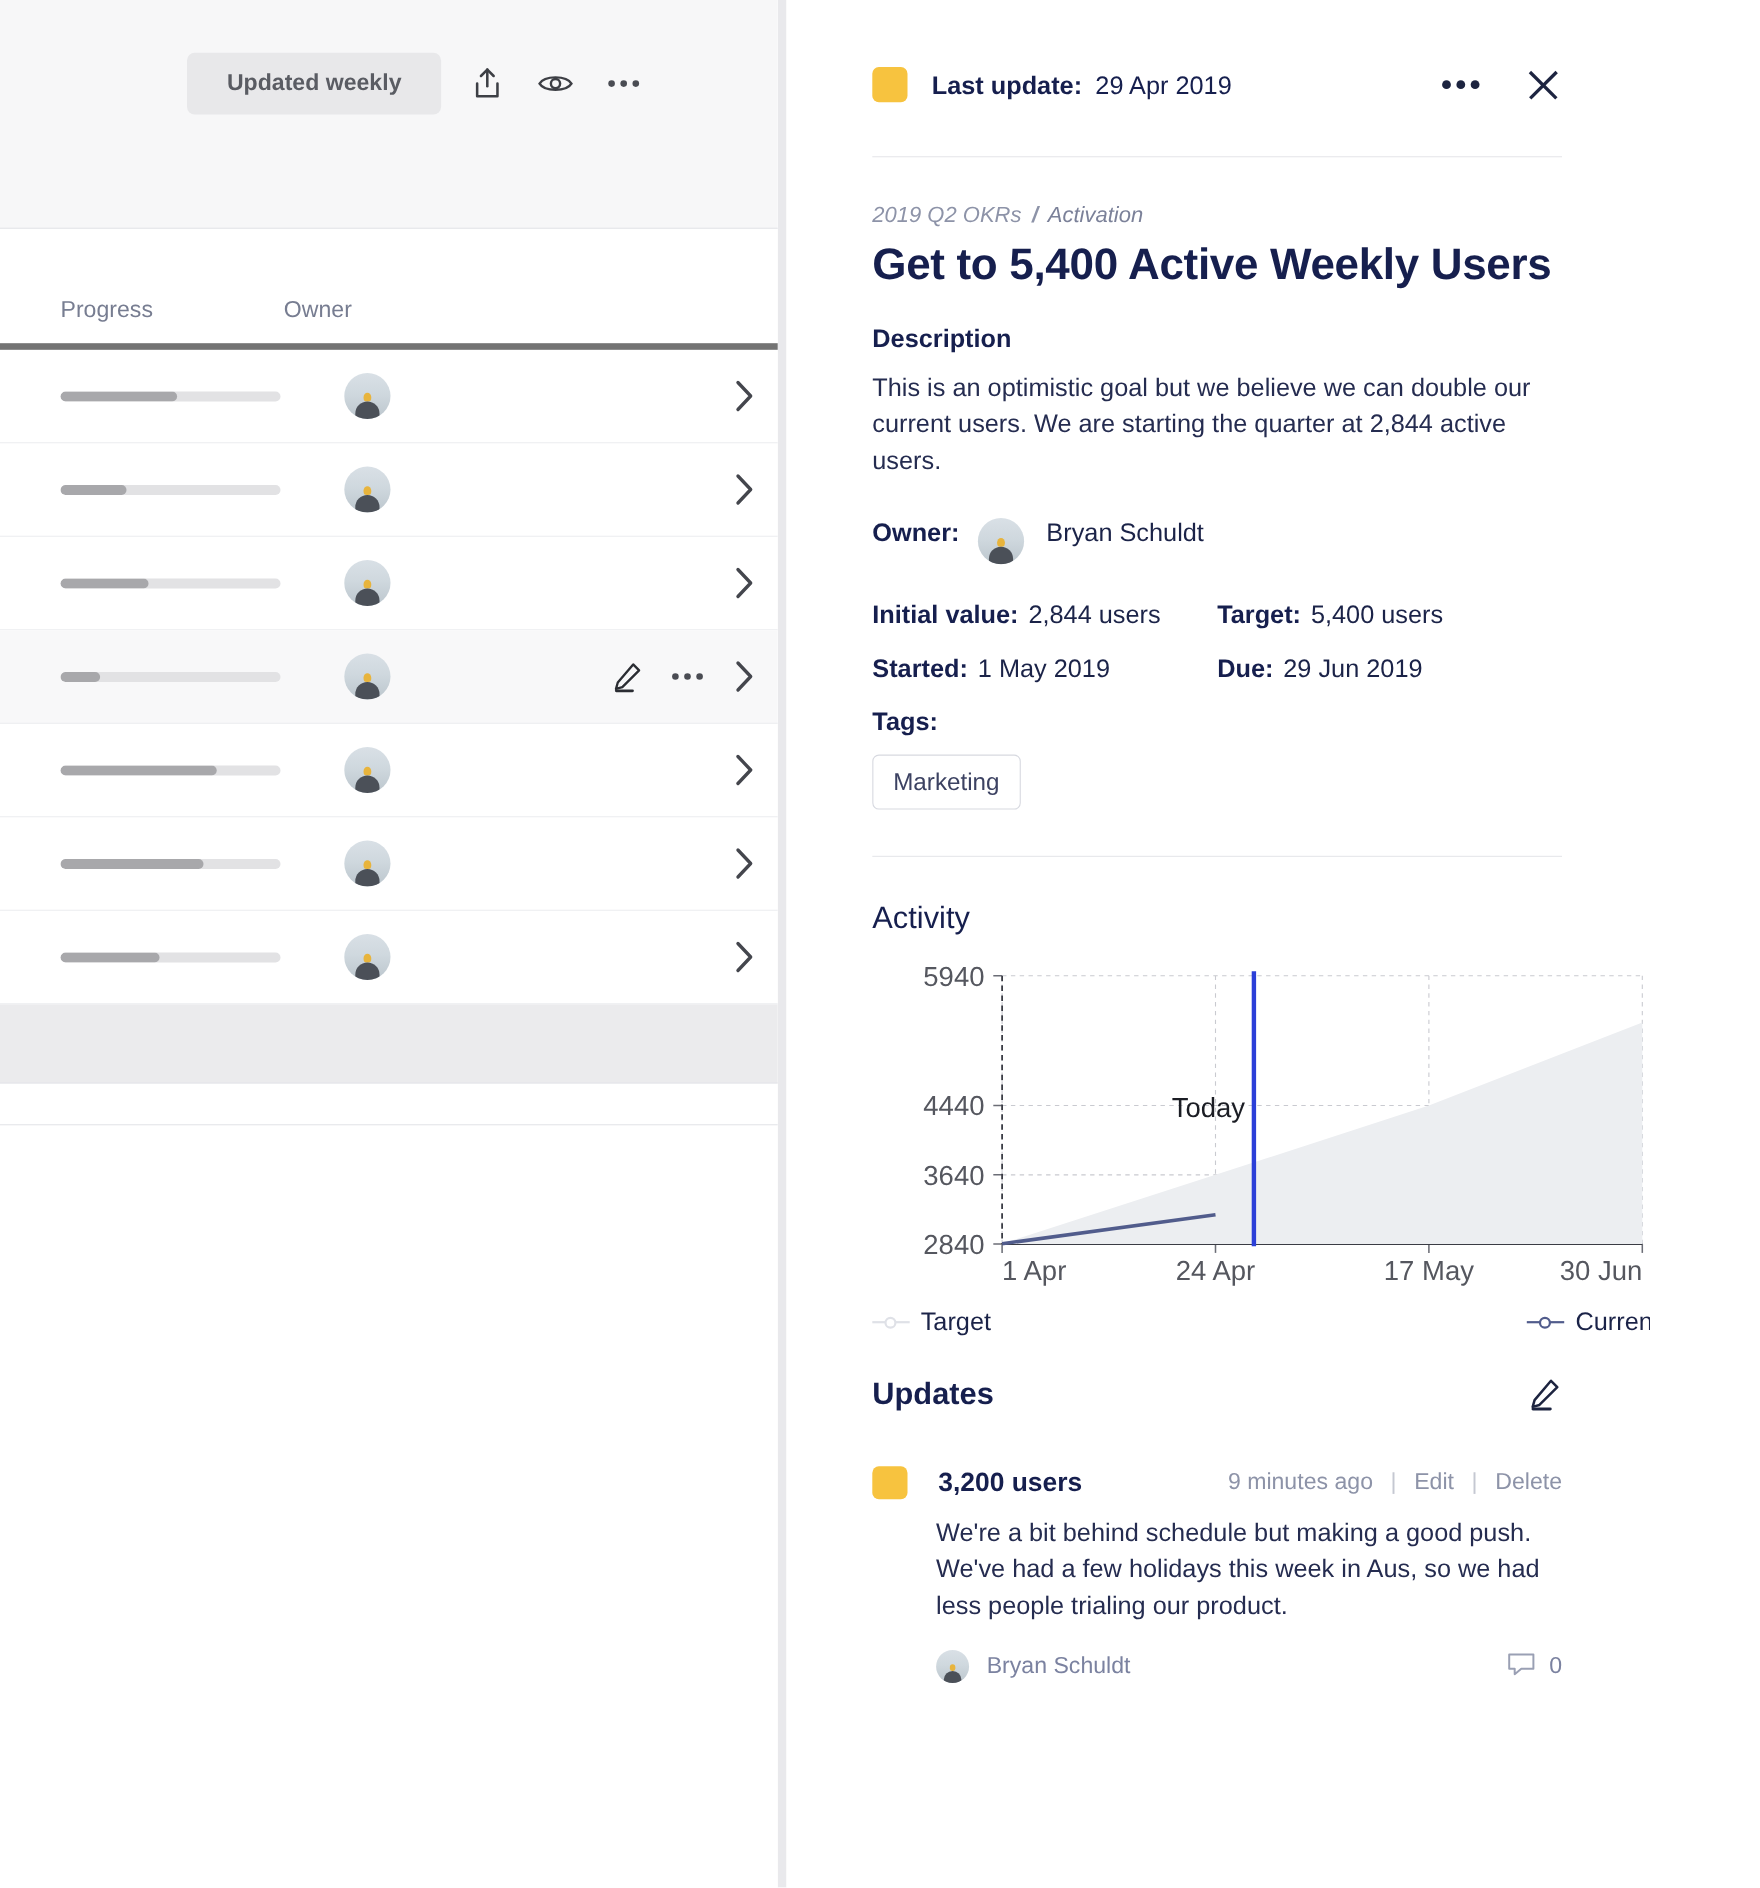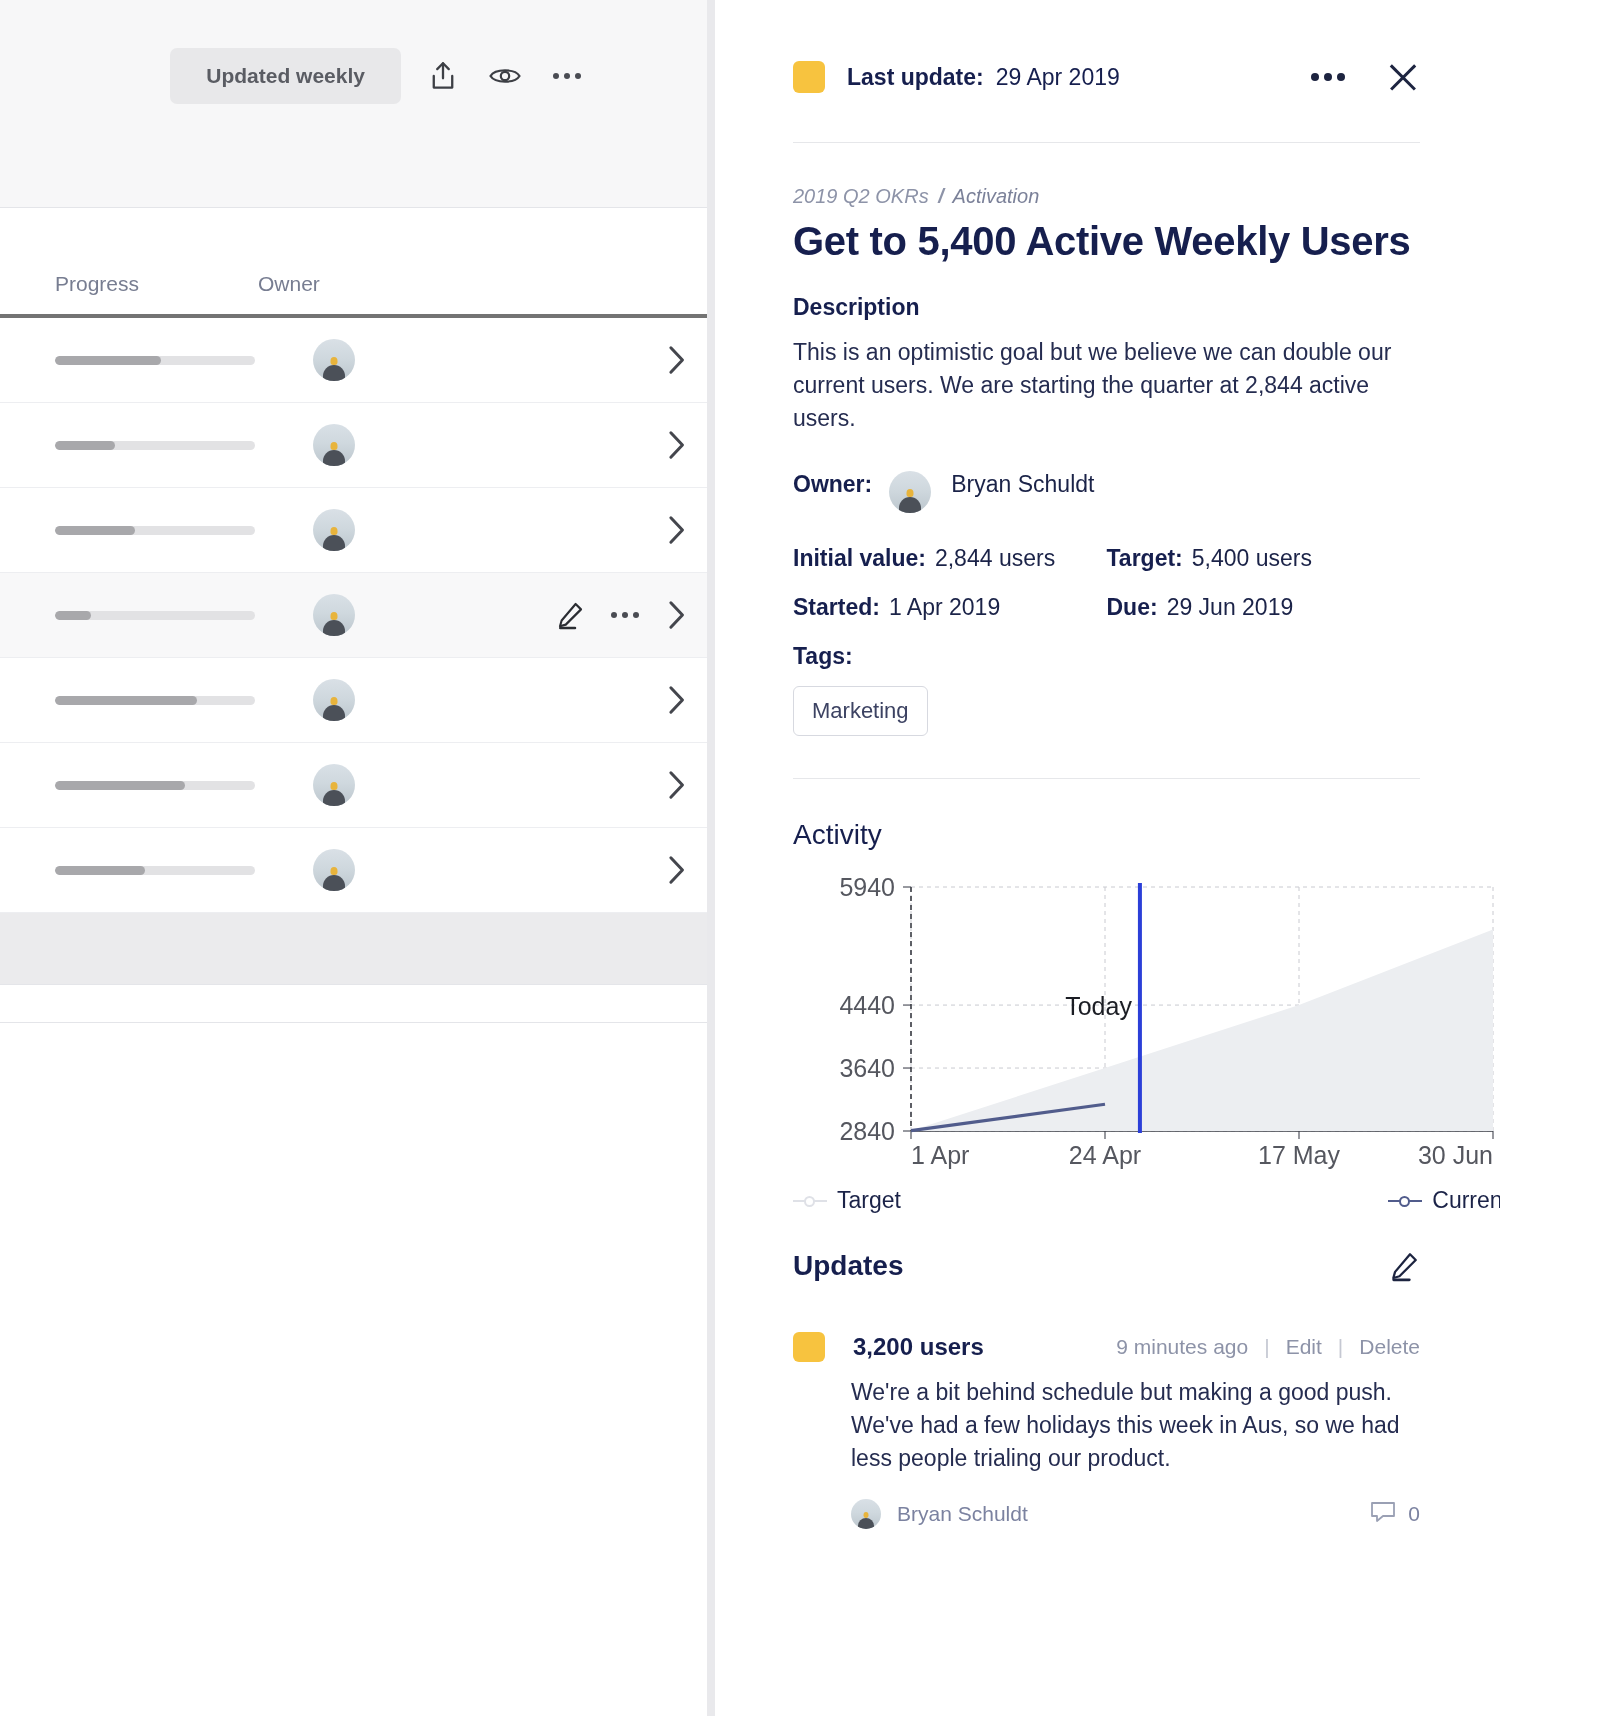--- a/index.html
+++ b/index.html
@@ -50,21 +50,21 @@
   }
   .dots-h { display: flex; gap: 5px; align-items: center; }
   .dots-h i { width: 6px; height: 6px; border-radius: 50%; background: #4a4c53; display:block; }
 
   
   .tbl { width: 707px; }
   .tbl-head {
     height: 110px;
     display: flex; align-items: flex-end;
     padding: 0 0 18px 0;
-    border-bottom: 4px solid #737373;
+    border-bottom: 6px solid #737373;
   }
   .col-progress { width: 258px; padding-left: 55px; }
   .col-owner { width: 210px; }
   .hdr-txt { color: #777d91; font-size: 21px; }
 
   .row {
     height: 85px;
     display: flex; align-items: center;
     border-bottom: 1px solid #edeef1;
     position: relative;
@@ -409,21 +409,21 @@
       <div class="kv-row">
         <div class="kv-col">
           <span class="kv-k">Initial value:</span><span class="kv-v">2,844 users</span>
         </div>
         <div class="kv-col">
           <span class="kv-k">Target:</span><span class="kv-v">5,400 users</span>
         </div>
       </div>
       <div class="kv-row">
         <div class="kv-col">
-          <span class="kv-k">Started:</span><span class="kv-v">1 Apr 2019</span>
+          <span class="kv-k">Started:</span><span class="kv-v">1 May 2019</span>
         </div>
         <div class="kv-col">
           <span class="kv-k">Due:</span><span class="kv-v">29 Jun 2019</span>
         </div>
       </div>
       <div class="tags-label">Tags:</div>
       <div><span class="tag">Marketing</span></div>
     </div>
 
     <div class="hr2"></div>

